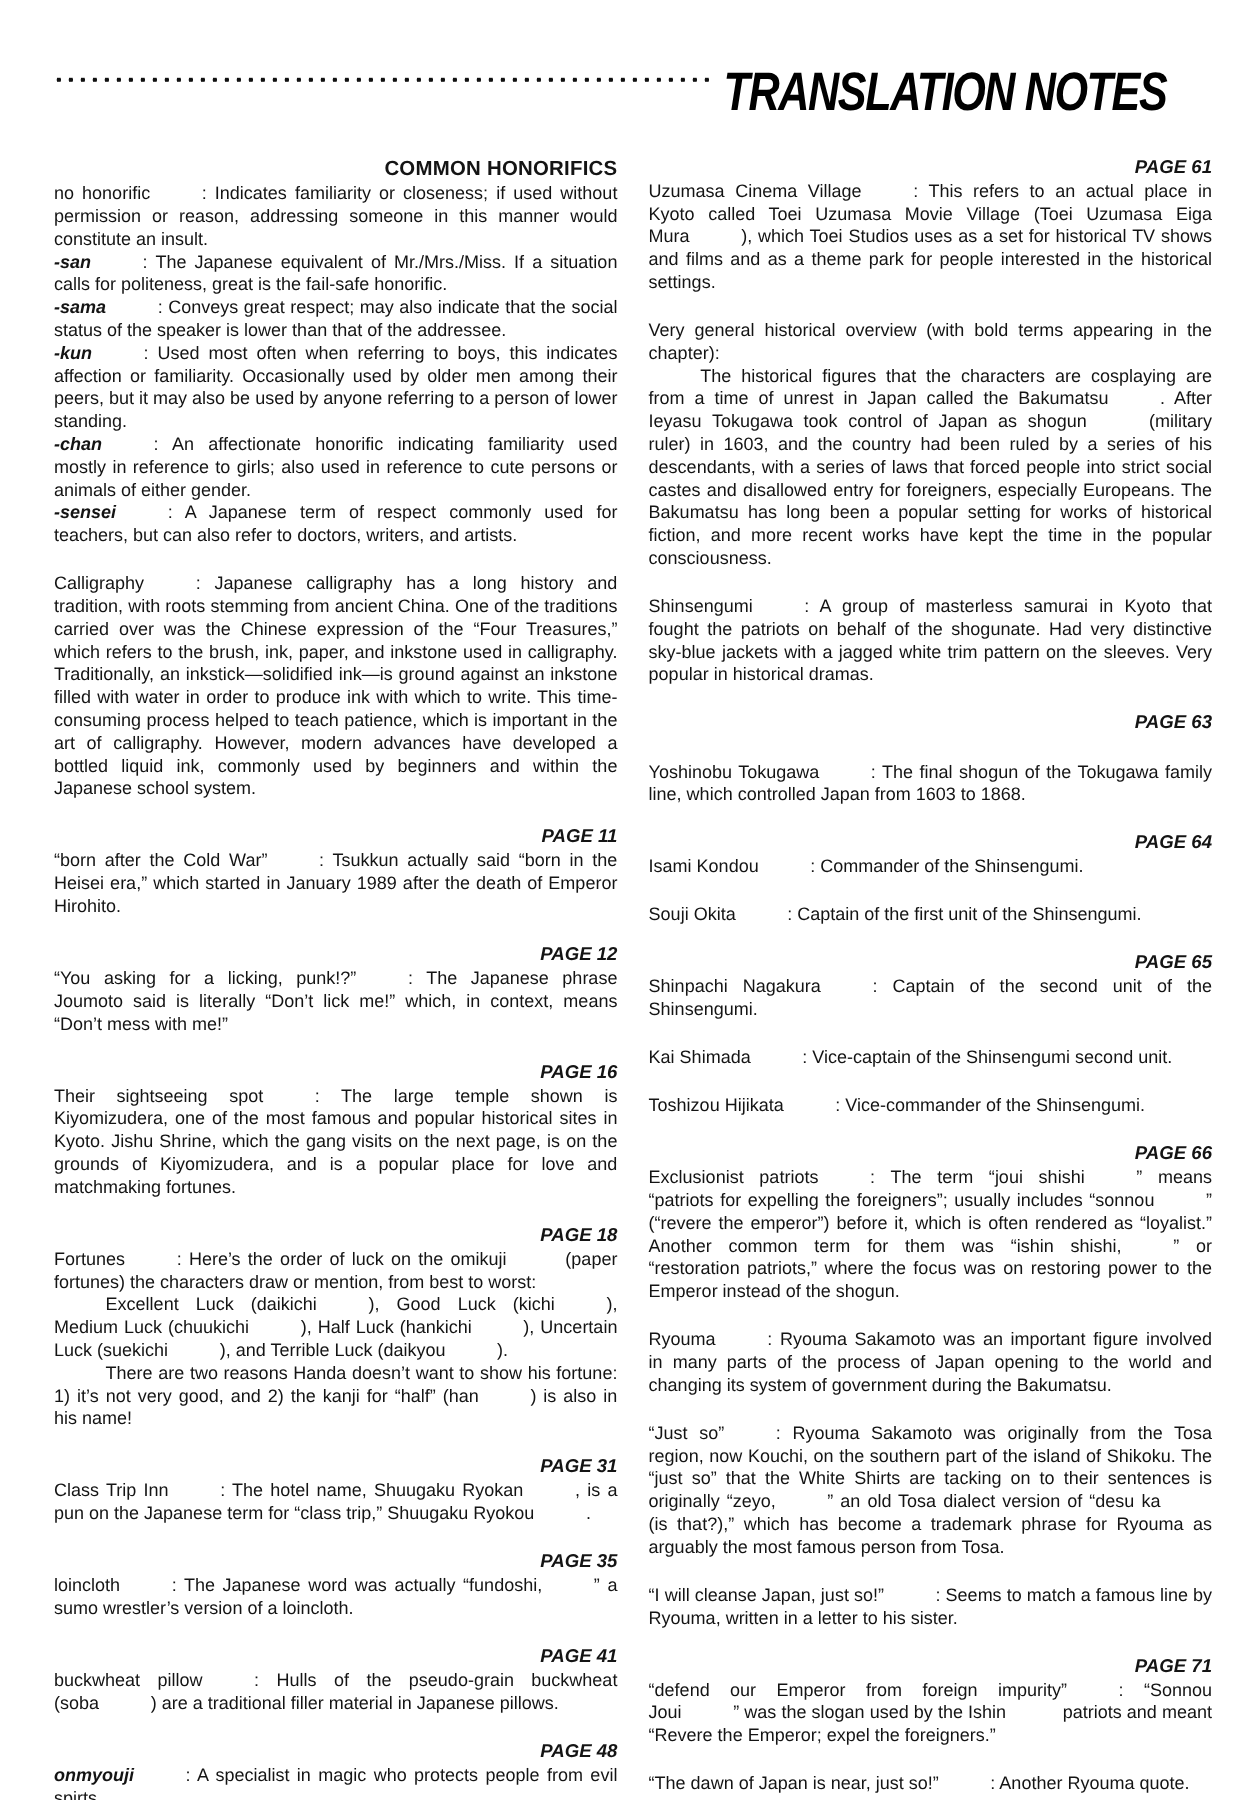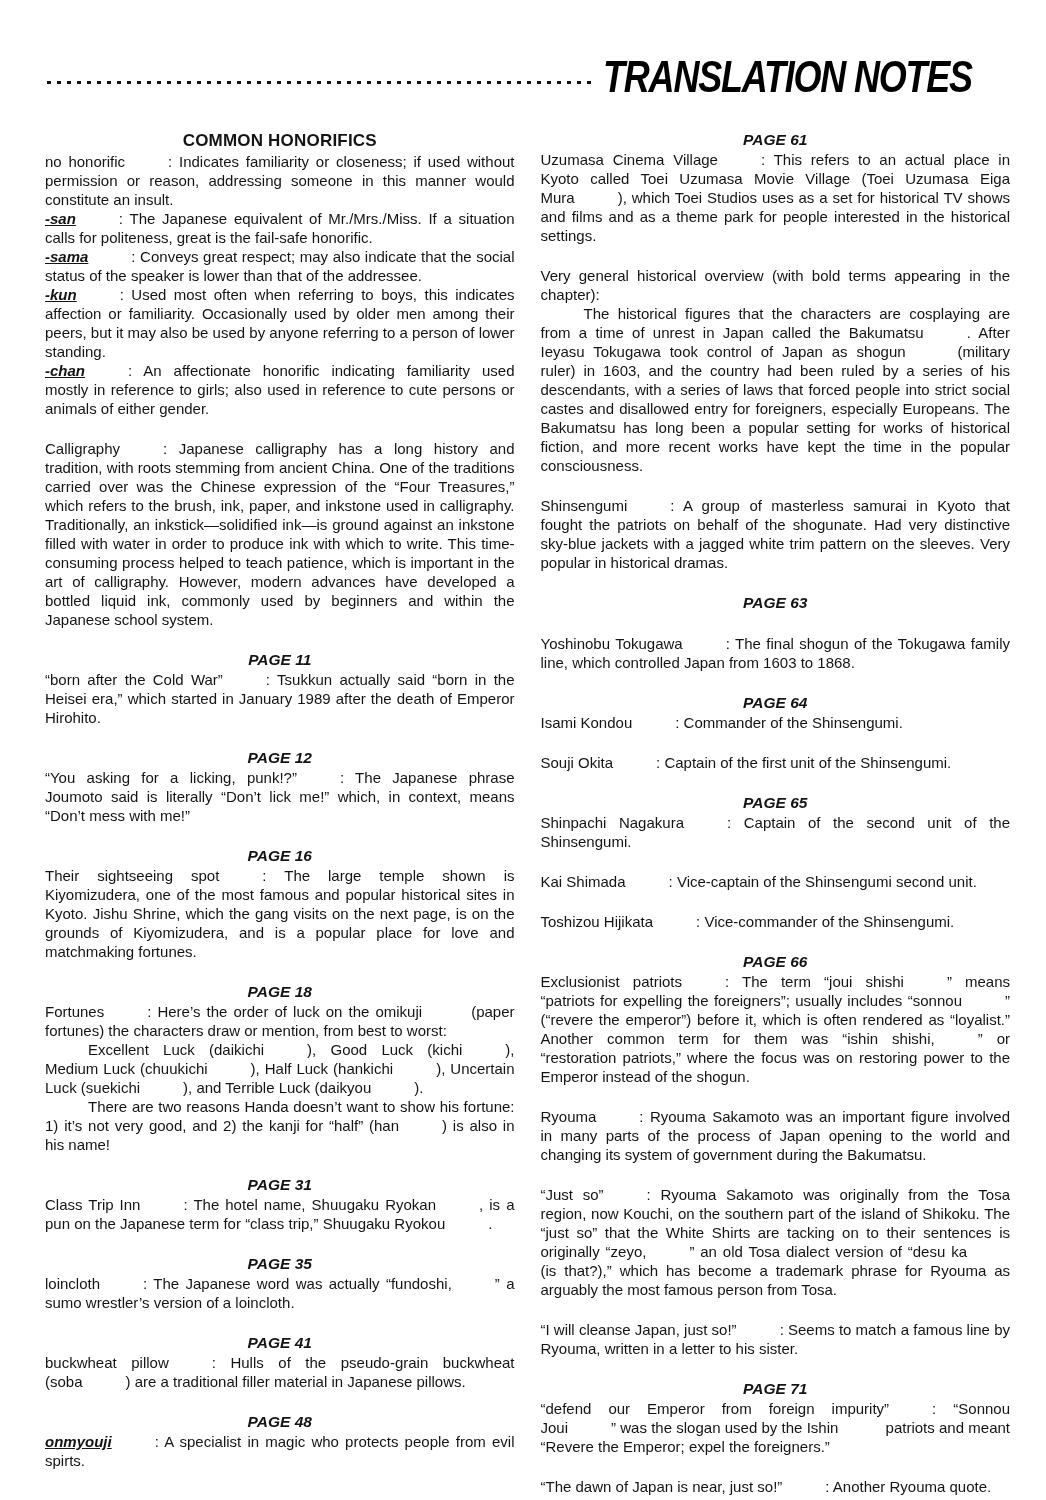--- a/index.html
+++ b/index.html
@@ -4,62 +4,63 @@
 <style>
   html,body{margin:0;padding:0;background:#ffffff;}
   body{
     width:1046px;height:1500px;overflow:hidden;
     font-family:"Liberation Sans", sans-serif;
     color:#141414;
     -webkit-font-smoothing:antialiased;
   }
   .page{padding:40px 36px 0 45px;}
   
-  .header{display:flex;align-items:center;margin:14px 0 30px 0;}
+  .header{display:flex;margin:14px 0 30px 0;}
   .dots{
     flex:0 0 546px;height:5px;margin-top:10px;
     background:radial-gradient(circle 2px at 4px 2.5px,#111 92%,transparent 100%);
     background-size:10px 5px;background-repeat:repeat-x;
   }
   .title{
     margin:0 0 0 12px;
     font-size:45px;line-height:46px;
     font-weight:bold;font-style:italic;
     letter-spacing:-1.5px;white-space:nowrap;
     transform:scaleX(0.80);transform-origin:left center;
     color:#000;
   }
   
   .cols{display:grid;grid-template-columns:1fr 1fr;column-gap:26px;}
   .section{margin:0 0 21px 0;}
   p.block{margin:0;font-size:15px;line-height:19px;text-align:justify;text-justify:inter-word;}
-  p.heading{font-weight:bold;font-size:17px;line-height:22px;letter-spacing:0.2px;text-align:center;}
-  p.page-label{font-weight:bold;font-style:italic;font-size:15.5px;line-height:20px;text-align:center;}
+  p.heading{font-weight:bold;font-size:17px;line-height:22px;letter-spacing:0.2px;text-align:right;}
+  p.page-label{font-weight:bold;font-style:italic;font-size:15.5px;line-height:20px;text-align:right;}
   .s-n{font-weight:normal;font-style:normal;margin-left:43px;}
   .s-b{font-weight:normal;}
   .s-i{}
-  .s-bi{font-weight:bold;font-style:italic;text-decoration:underline;}
+  .s-bi{font-weight:bold;font-style:italic;}
 </style>
 </head>
 <body>
 
 <div class="page">
   <div class="header">
     <div class="dots"></div>
     <h1 class="title">TRANSLATION NOTES</h1>
   </div>
   <div class="cols">
     <div class="col" id="col-left">
         <div class="section">
           <p class="block heading">COMMON HONORIFICS</p>
           <p class="block para"><span class="s-b">no honorific</span><span class="s-n">: Indicates familiarity or closeness; if used without permission or reason, addressing someone in this manner would constitute an insult.</span></p>
           <p class="block para"><span class="s-bi">-san</span><span class="s-n">: The Japanese equivalent of Mr./Mrs./Miss. If a situation calls for politeness, great is the fail-safe honorific.</span></p>
           <p class="block para"><span class="s-bi">-sama</span><span class="s-n">: Conveys great respect; may also indicate that the social status of the speaker is lower than that of the addressee.</span></p>
           <p class="block para"><span class="s-bi">-kun</span><span class="s-n">: Used most often when referring to boys, this indicates affection or familiarity. Occasionally used by older men among their peers, but it may also be used by anyone referring to a person of lower standing.</span></p>
           <p class="block para"><span class="s-bi">-chan</span><span class="s-n">: An affectionate honorific indicating familiarity used mostly in reference to girls; also used in reference to cute persons or animals of either gender.</span></p>
+          <p class="block para"><span class="s-bi">-sensei</span><span class="s-n">: A Japanese term of respect commonly used for teachers, but can also refer to doctors, writers, and artists.</span></p>
         </div>
         <div class="section">
           <p class="block para"><span class="s-b">Calligraphy</span><span class="s-n">: Japanese calligraphy has a long history and tradition, with roots stemming from ancient China. One of the traditions carried over was the Chinese expression of the “Four Treasures,” which refers to the brush, ink, paper, and inkstone used in calligraphy. Traditionally, an inkstick—solidified ink—is ground against an inkstone filled with water in order to produce ink with which to write. This time-consuming process helped to teach patience, which is important in the art of calligraphy. However, modern advances have developed a bottled liquid ink, commonly used by beginners and within the Japanese school system.</span></p>
         </div>
         <div class="section">
           <p class="block page-label">PAGE 11</p>
           <p class="block para"><span class="s-b">“born after the Cold War”</span><span class="s-n">: Tsukkun actually said “born in the Heisei era,” which started in January 1989 after the death of Emperor Hirohito.</span></p>
         </div>
         <div class="section">
           <p class="block page-label">PAGE 12</p>

